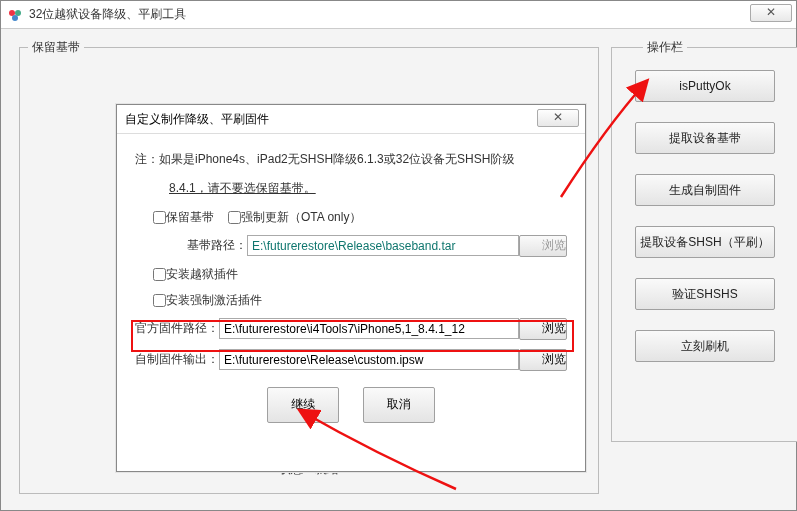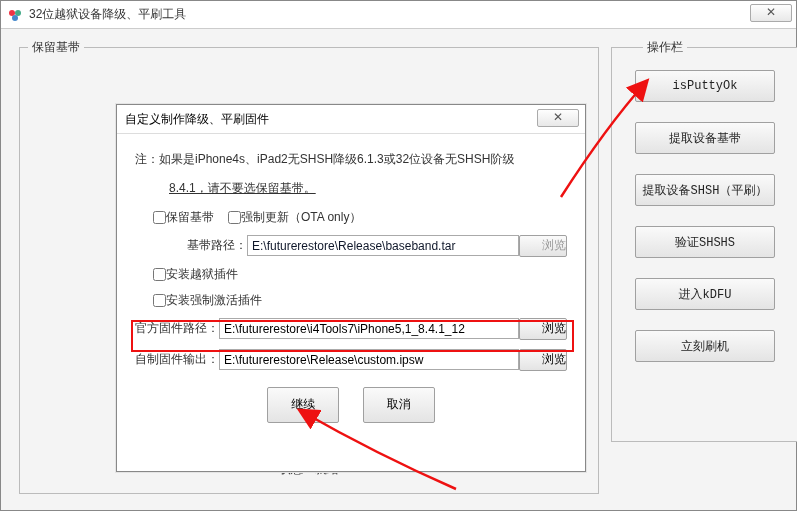--- a/index.html
+++ b/index.html
@@ -81,21 +81,21 @@
       padding: 14px 23px;
     }
     .ops-btn {
       display: block;
       width: 140px;
       height: 32px;
       margin-bottom: 20px;
       background: linear-gradient(#fafafa,#e4e4e4);
       border: 1px solid #a0a0a0;
       border-radius: 2px;
-      font-family: Liberation Mono, monospace;
+      font-family: Liberation Sans, sans-serif;
       font-size: 12px;
       cursor: pointer;
       color:#222;
     }
     .ops-btn:last-child { margin-bottom: 0; }
 
     .dialog {
       position: absolute;
       left: 115px;
       top: 75px;
@@ -136,21 +136,21 @@
     .tx {
       height: 21px;
       border:1px solid #aaa;
       background:#fff;
       padding: 0 4px;
       font-family: inherit;
       font-size:12px;
       flex: 1;
       min-width: 0;
     }
-    .tx[disabled]{ background:#fff; color:#0f172a; }
+    .tx[disabled]{ background:#fff; color:#0f766e; }
     .browse {
       width: 48px; height: 22px;
       background: linear-gradient(#fafafa,#e4e4e4);
       border:1px solid #a0a0a0;
       border-radius:2px;
       font-family:inherit; font-size:12px;
       cursor:pointer;
       text-align:right;
     }
     .browse[disabled]{ color:#999; cursor:default; }
@@ -197,23 +197,23 @@
       <legend>保留基带</legend>
       <div class="status-row">
         <span>状态：</span><span>就绪</span>
       </div>
     </fieldset>
 
     <fieldset class="group ops">
       <legend>操作栏</legend>
       <button class="ops-btn">isPuttyOk</button>
       <button class="ops-btn">提取设备基带</button>
+      <button class="ops-btn">生成自制固件</button>
       <button class="ops-btn">提取设备SHSH（平刷）</button>
       <button class="ops-btn">验证SHSHS</button>
-      <button class="ops-btn">进入kDFU</button>
       <button class="ops-btn">立刻刷机</button>
     </fieldset>
 
     <div class="dialog">
       <div class="dlg-titlebar">
         <span>自定义制作降级、平刷固件</span>
         <div class="dlg-close"><span>✕</span></div>
       </div>
       <div class="dlg-body">
 

